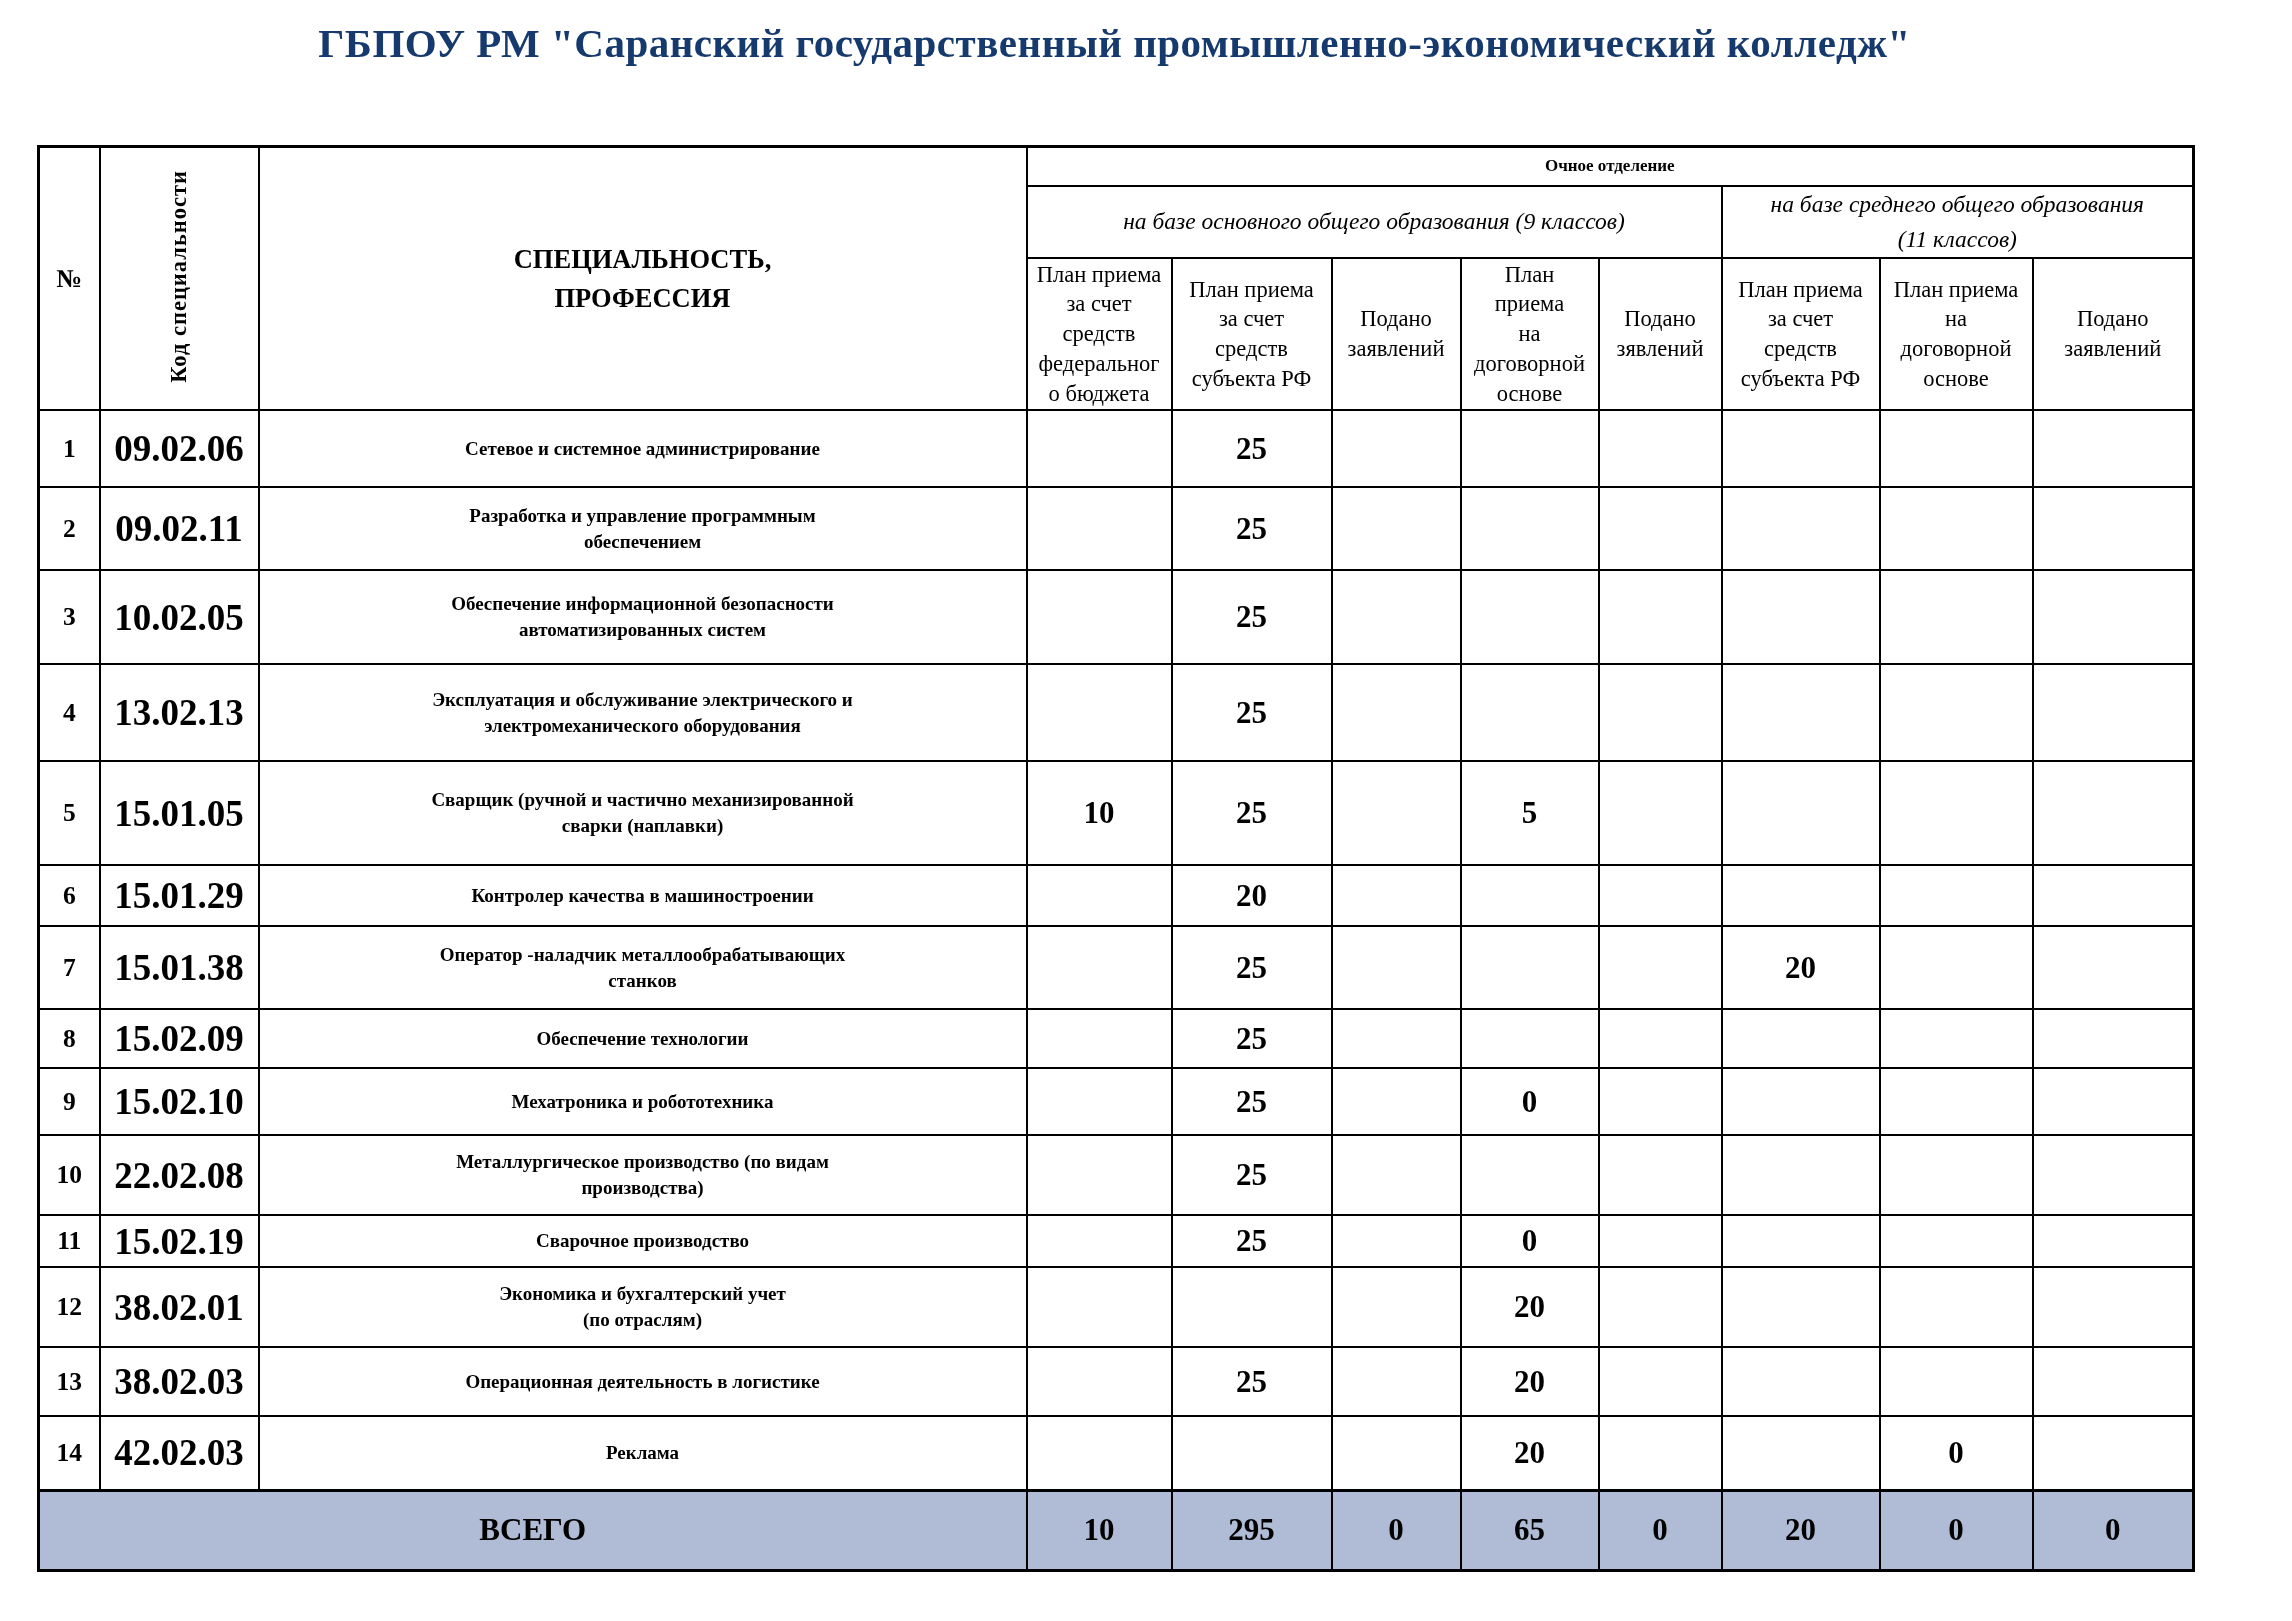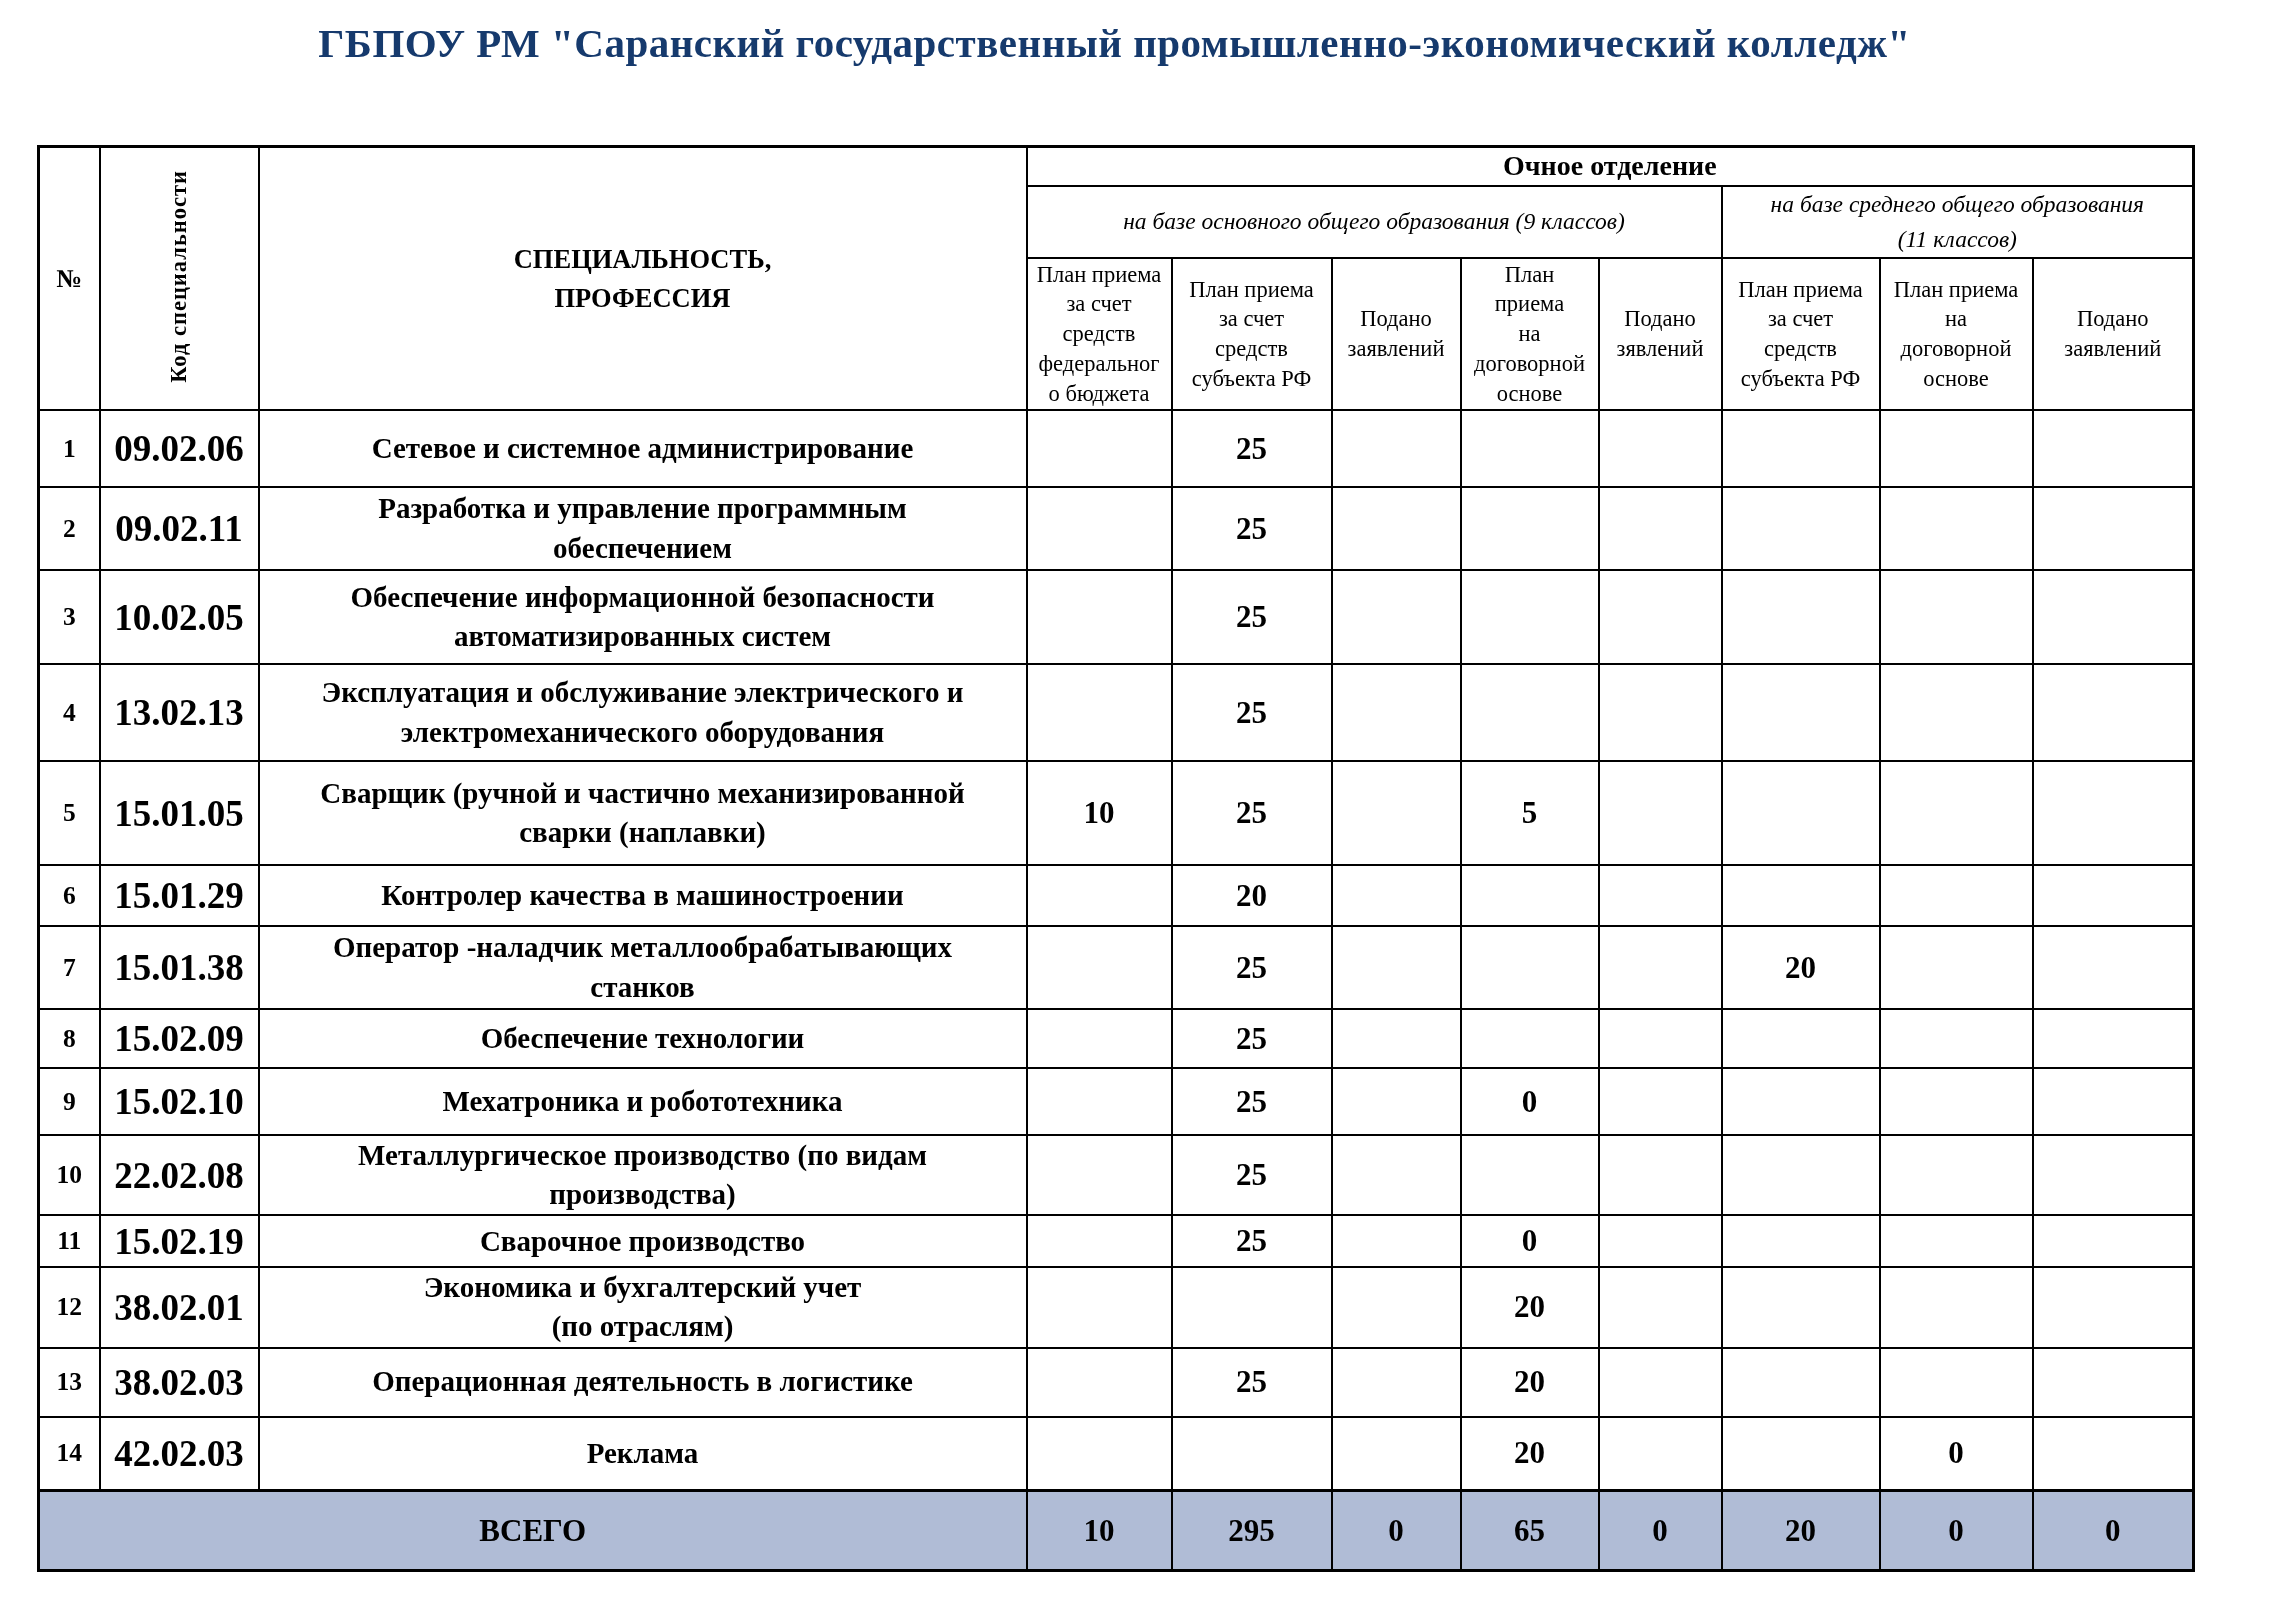--- a/index.html
+++ b/index.html
@@ -58,27 +58,27 @@
   th.code-h { padding: 0; }
   .vert {
     display: inline-block;
     writing-mode: vertical-rl;
     transform: rotate(180deg);
     font-weight: bold;
     font-size: 22.5px;
     letter-spacing: 1px;
   }
   th.spec-h { font-size: 26.5px; font-weight: bold; line-height: 1.45; }
-  th.dept-h { font-size: 28px; font-weight: bold; }
+  th.dept-h { font-size: 17px; font-weight: bold; }
   th.grp-h  { font-size: 23.5px; font-weight: normal; font-style: italic; line-height: 1.5; }
   th.col-h  { font-size: 22.5px; font-weight: normal; line-height: 1.32; }
 
   td.c-num  { font-size: 25.5px; font-weight: bold; }
   td.c-code { font-size: 37px; font-weight: bold; }
-  td.c-spec { font-size: 29px; font-weight: bold; line-height: 1.35; }
+  td.c-spec { font-size: 19px; font-weight: bold; line-height: 1.35; }
   td.c-val  { font-size: 31px; font-weight: bold; }
 
   tr.total-row td {
     background: #b0bcd6;
     border-top-width: 3.9px;
   }
   td.total-label { font-size: 31px; font-weight: bold; }
 </style>
 </head>
 <body>

